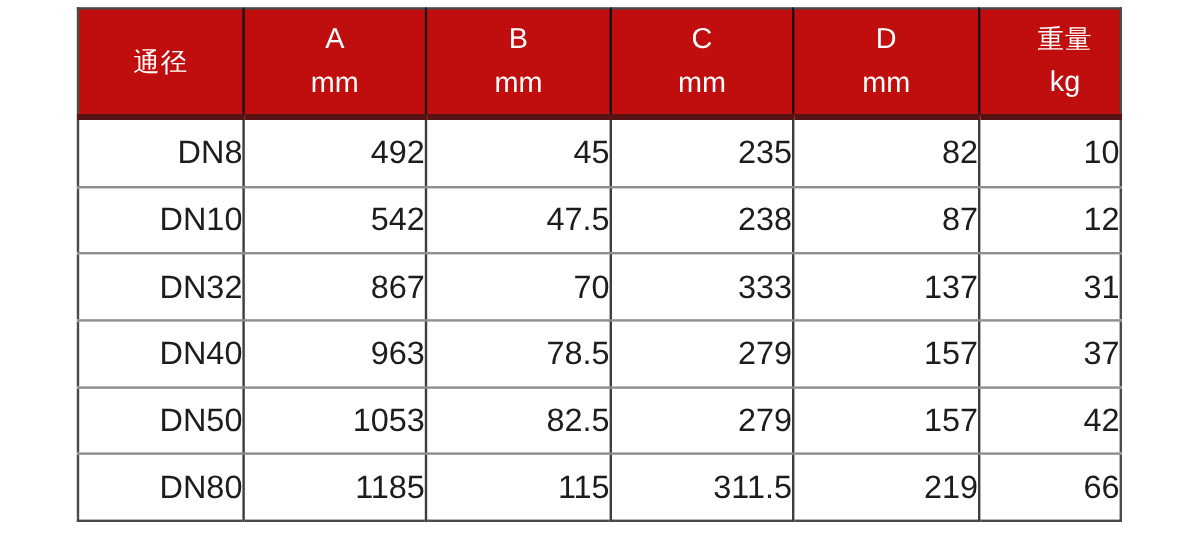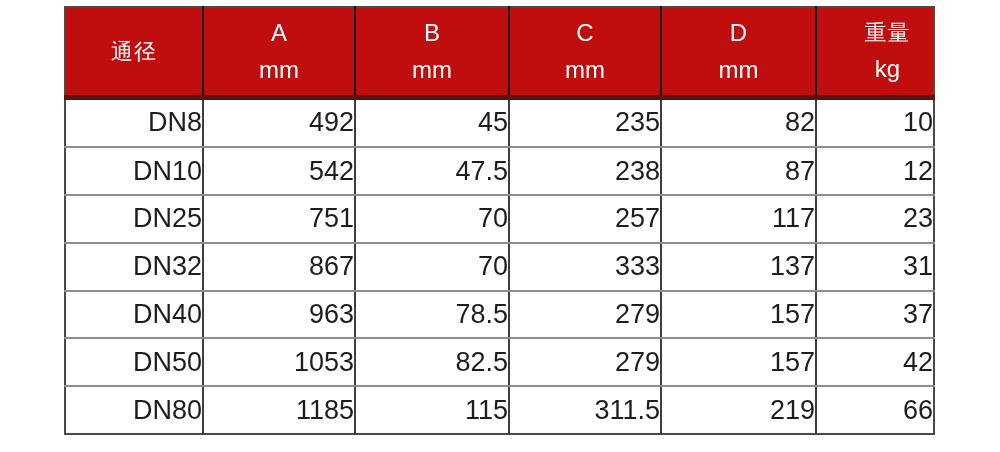--- a/index.html
+++ b/index.html
@@ -124,28 +124,20 @@
       </tr>
       <tr>
         <td>DN10</td>
         <td>542</td>
         <td>47.5</td>
         <td>238</td>
         <td>87</td>
         <td>12</td>
       </tr>
       <tr>
-        <td>DN25</td>
-        <td>751</td>
-        <td>70</td>
-        <td>257</td>
-        <td>117</td>
-        <td>23</td>
-      </tr>
-      <tr>
         <td>DN32</td>
         <td>867</td>
         <td>70</td>
         <td>333</td>
         <td>137</td>
         <td>31</td>
       </tr>
       <tr>
         <td>DN40</td>
         <td>963</td>

